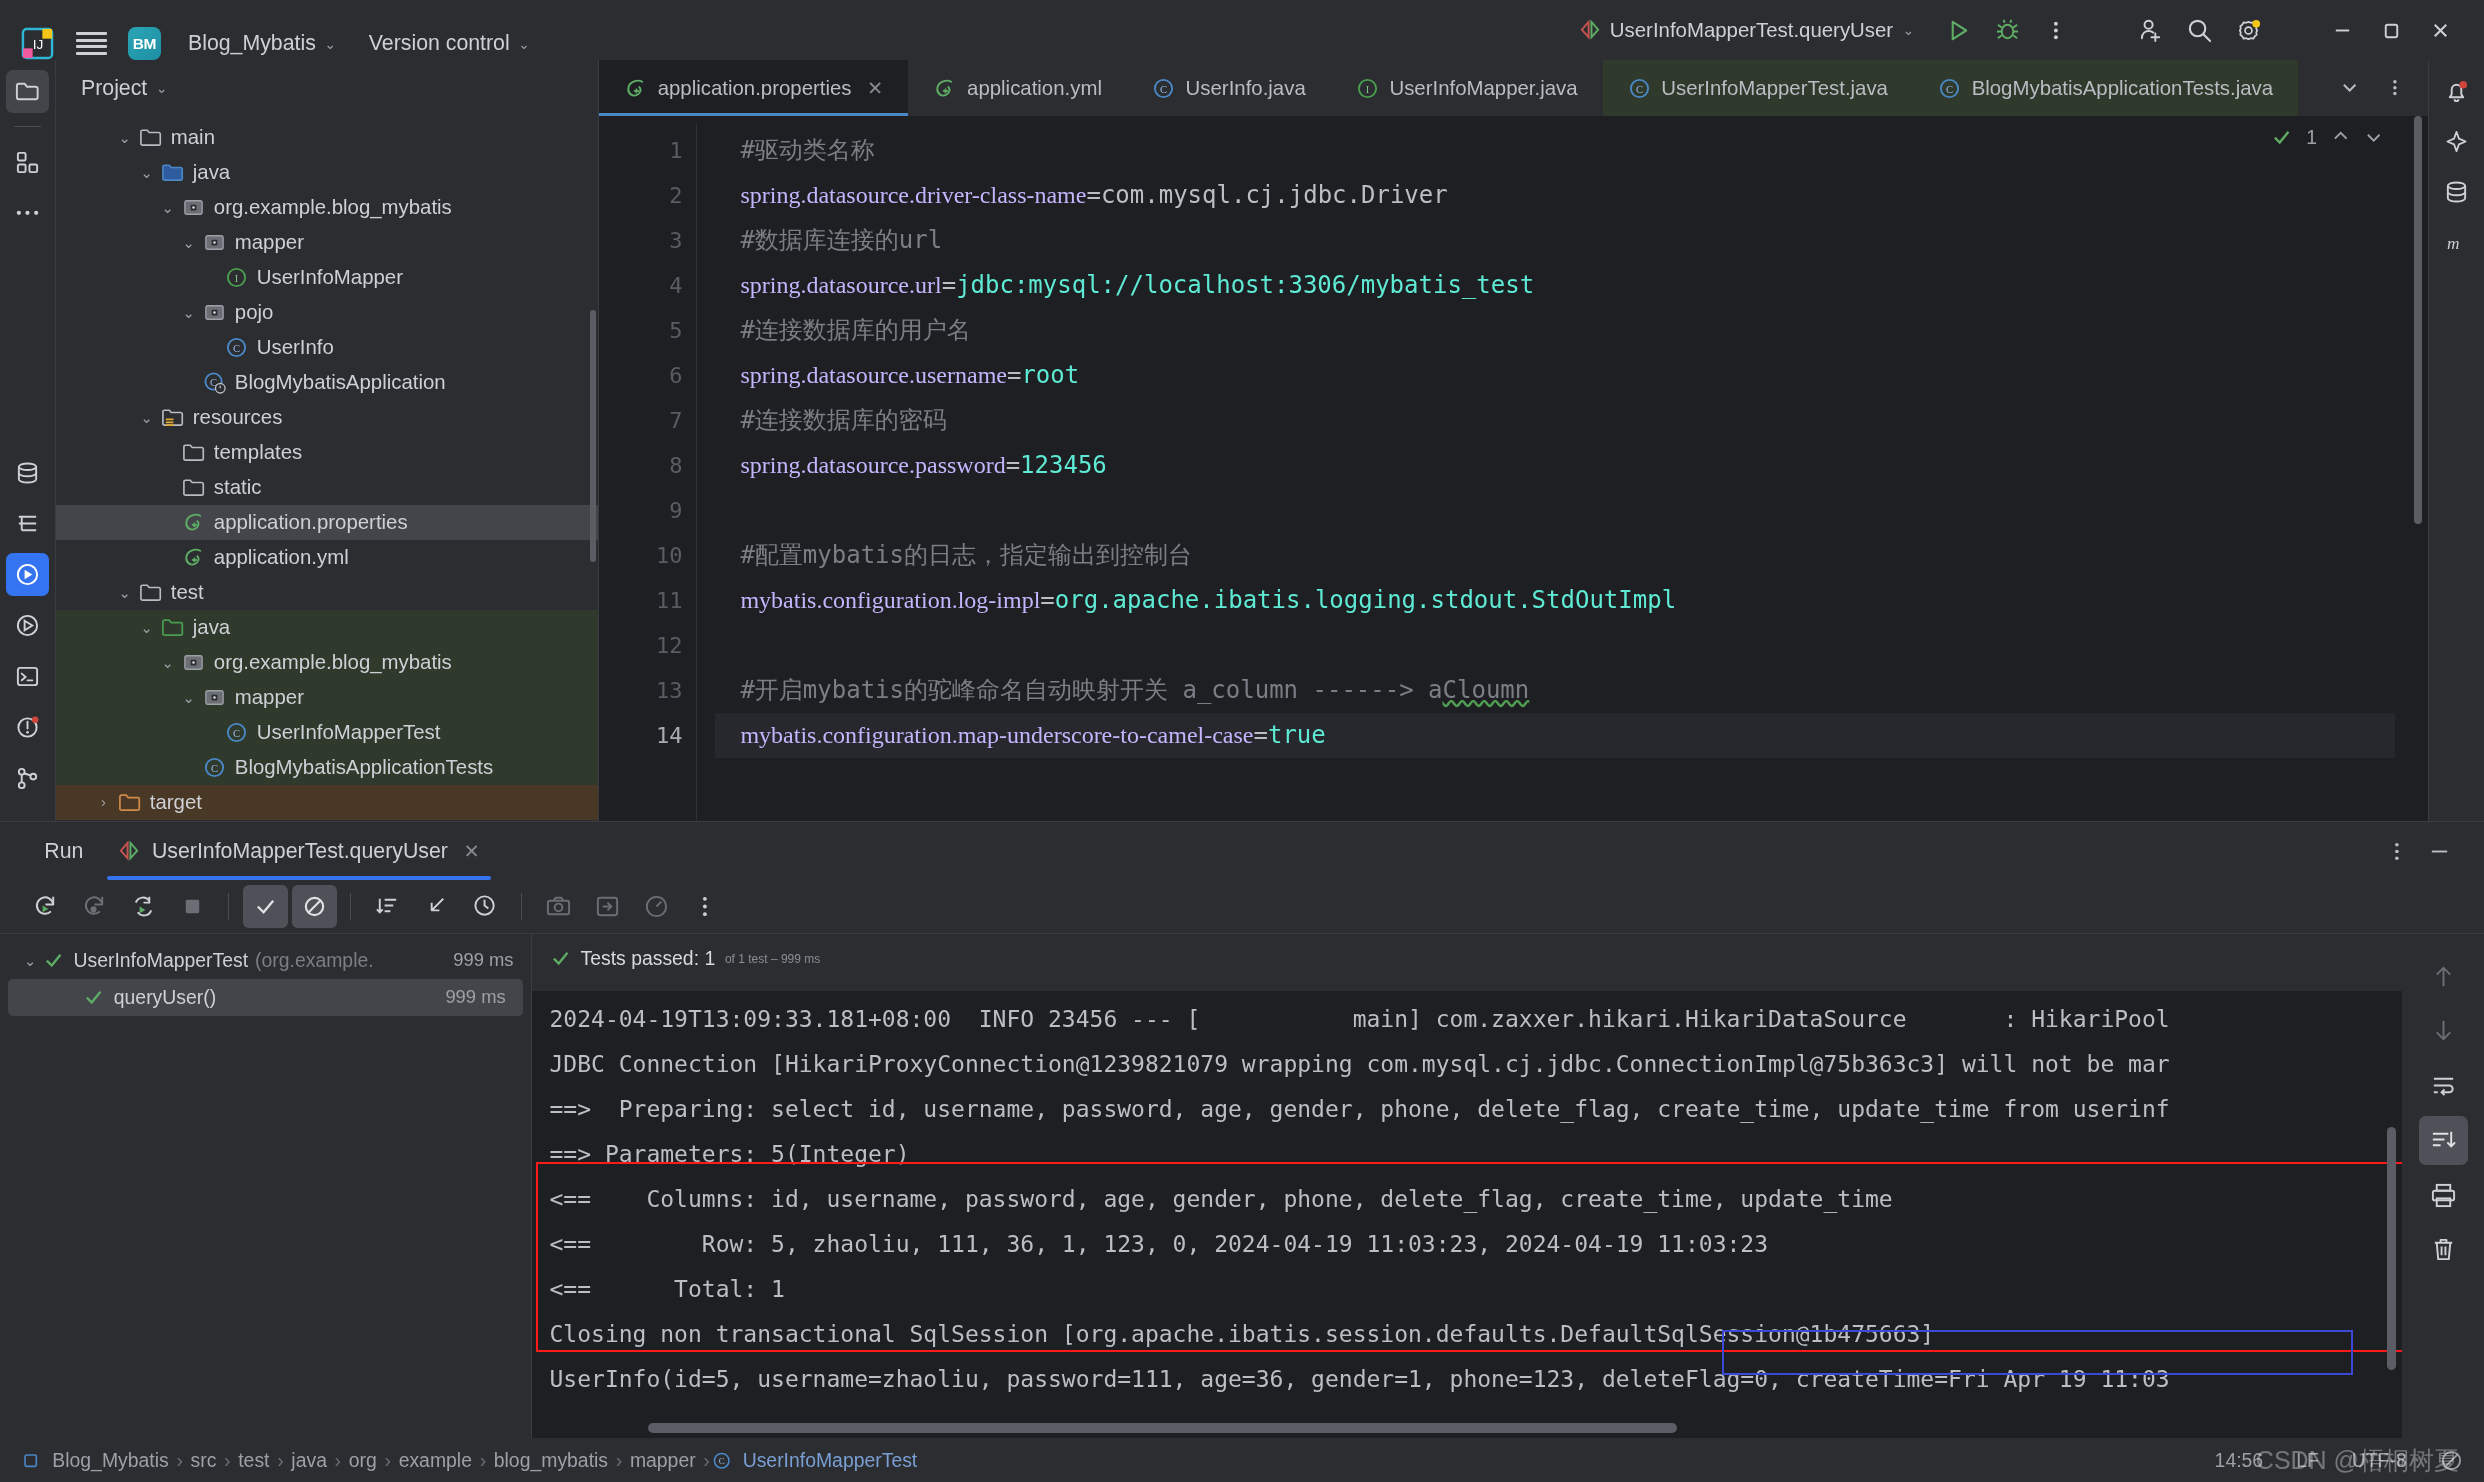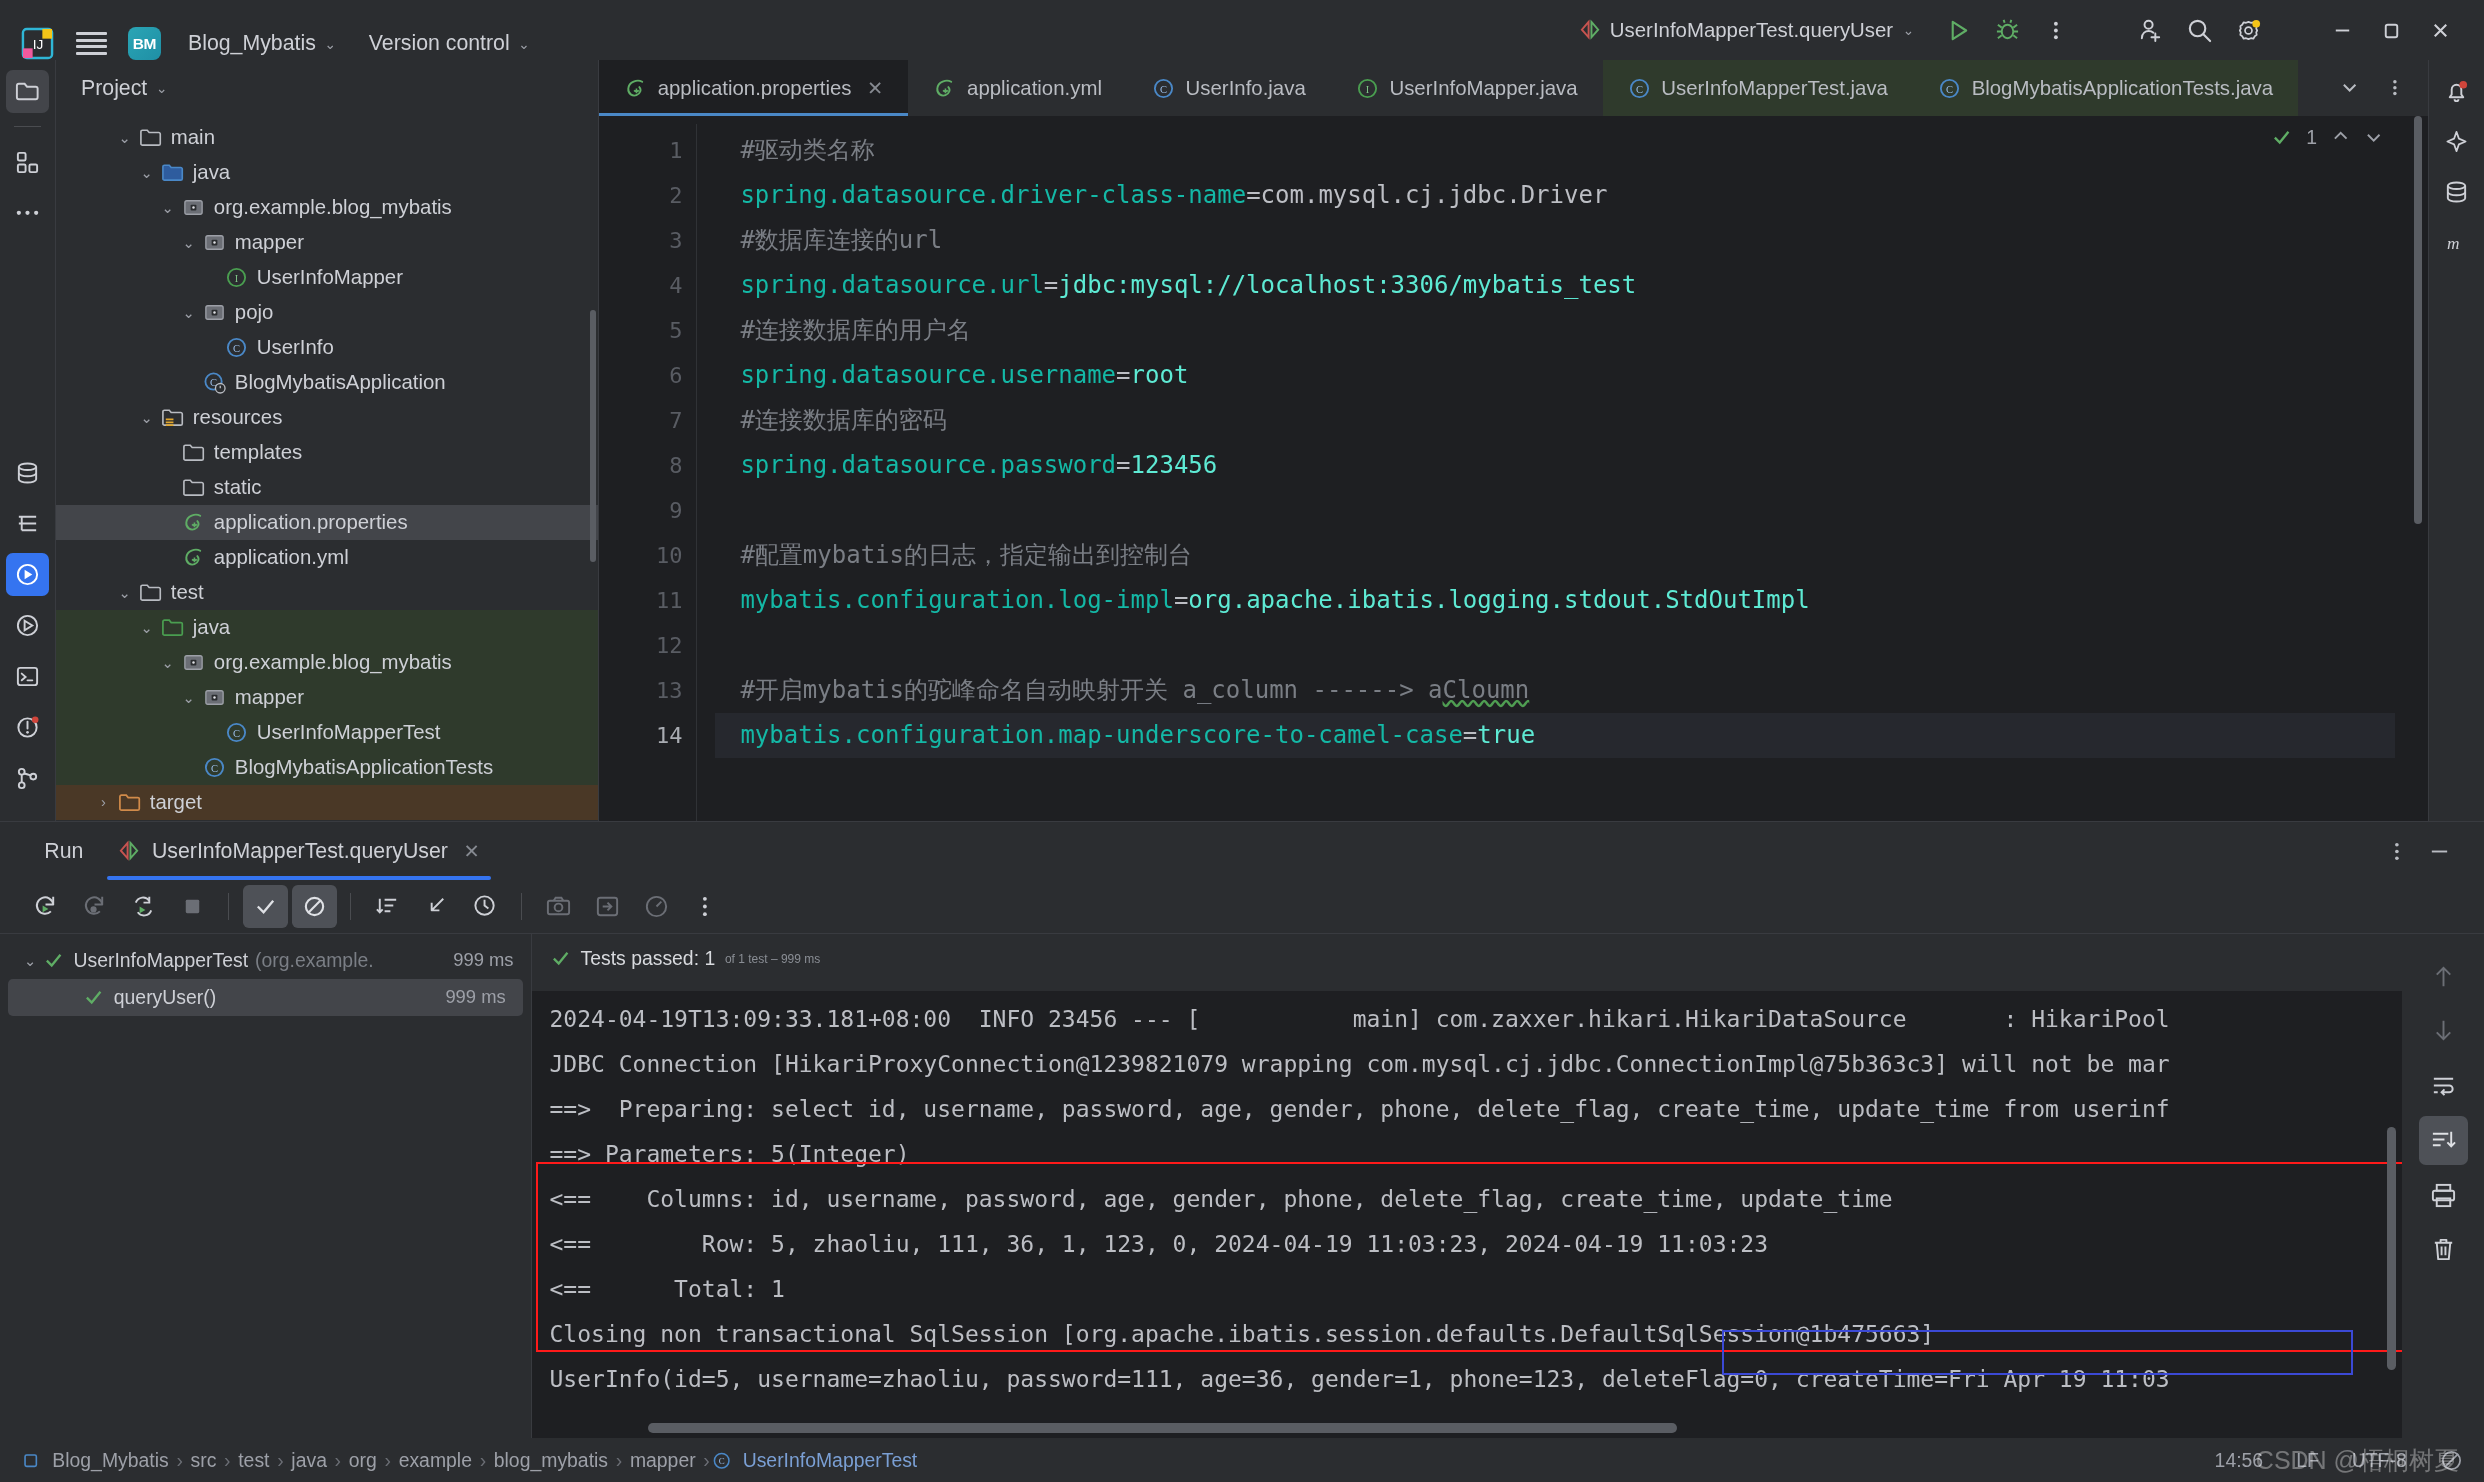--- a/index.html
+++ b/index.html
@@ -77,21 +77,21 @@
   
   .edbody { flex: 1 1 auto; background: #1e1f22; display: flex; position: relative; min-height: 0; overflow: hidden;}
   .gutter { width: 97px; flex: 0 0 97px; background: #1e1f22; padding-top: 11.6px; }
   .gline { height: 45px; display: flex; align-items: center; justify-content: flex-end; padding-right: 13.6px; color: #595c63; font-family: "DejaVu Sans Mono", monospace; font-size: 22px; position: relative;}
   .gline.cur { color: #a9acb2; }
   .gsplit { width: 19.4px; flex: 0 0 19.4px; background: #1e1f22; border-left: 1px solid #303236; margin-top: 7.8px;}
   .code { flex: 1 1 auto; padding-top: 11.6px; overflow: hidden; position: relative; }
   .cline { height: 45px; display: flex; align-items: center; white-space: pre; font-family: "DejaVu Sans Mono", monospace; font-size: 24px; padding-left: 25px;}
   .cline.cur { background: #26282e; }
   .cmt { color: #7a7e85; }
-  .key { color: #14b8a6; }
+  .key { color: #c4b5fd; font-family: Liberation Serif, serif; }
   .val { color: #5eead4; }
   .plain { color: #bcbec4; }
   .squig { text-decoration: underline wavy #4f9e52; text-decoration-skip-ink: none; }
   .ed-right { position:absolute; right:0; top:0; width: 33px; height: 100%; background:#1e1f22; }
   .ed-scroll { position:absolute; right: 5.8px; top: 0px; width: 7.8px; height: 408px; background: #5a5d63; border-radius: 3.9px;}
   .insp { position: absolute; right: 45px; top: 9.7px; display: flex; align-items: center; gap: 13.6px; font-size: 19.4px; color:#9da0a8;}
 
   
   .runpanel { flex: 0 0 617px; background: #2b2d30; display: flex; flex-direction: column; border-top: 1px solid #393b40; min-height:0;}
   .run-head { height: 58px; display: flex; align-items: center; position: relative; padding-left: 23px;}

